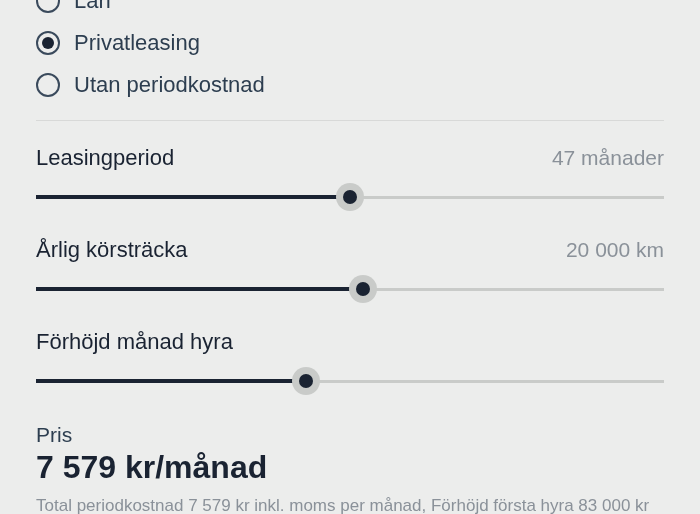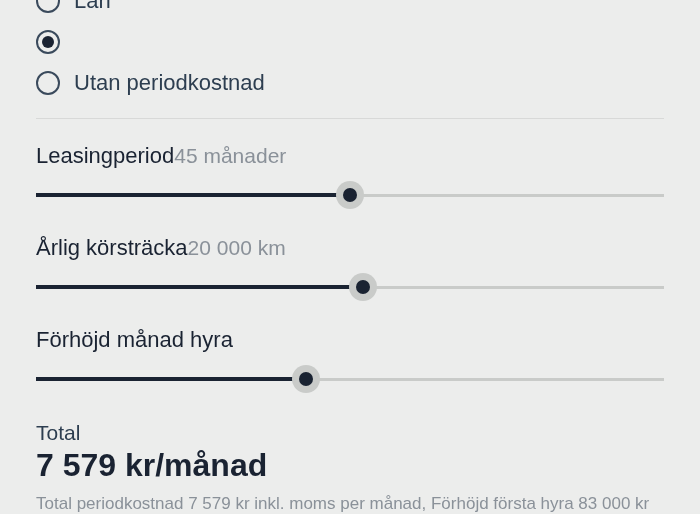--- a/index.html
+++ b/index.html
@@ -50,20 +50,21 @@
       margin: 14px 0 0 0;
     }
     .slider-section {
       padding-top: 24px;
     }
     .slider-row {
       margin-bottom: 28px;
     }
     .slider-header {
       display: flex;
+      justify-content: space-between;
       align-items: baseline;
       margin-bottom: 14px;
     }
     .slider-label {
       font-size: 22px;
       font-weight: 500;
       color: #1a2332;
     }
     .slider-value {
       font-size: 21px;
@@ -128,34 +129,35 @@
 </head>
 <body>
 
 <div class="radio-group">
   <div class="radio-item clipped">
     <span class="radio-circle"></span>
     <span>Lån</span>
   </div>
   <div class="radio-item">
     <span class="radio-circle selected"></span>
+    <span>Privatleasing</span>
   </div>
   <div class="radio-item">
     <span class="radio-circle"></span>
     <span>Utan periodkostnad</span>
   </div>
 </div>
 
 <hr class="divider">
 
 <div class="slider-section">
   <div class="slider-row">
     <div class="slider-header">
       <span class="slider-label">Leasingperiod</span>
-      <span class="slider-value">45 månader</span>
+      <span class="slider-value">47 månader</span>
     </div>
     <div class="slider-track">
       <div class="slider-bg"></div>
       <div class="slider-fill" style="width:50%"></div>
       <div class="slider-thumb" style="left:50%"></div>
     </div>
   </div>
 
   <div class="slider-row">
     <div class="slider-header">
@@ -175,16 +177,16 @@
     </div>
     <div class="slider-track">
       <div class="slider-bg"></div>
       <div class="slider-fill" style="width:43%"></div>
       <div class="slider-thumb" style="left:43%"></div>
     </div>
   </div>
 </div>
 
 <div class="price-section">
-  <div class="price-label">Total</div>
+  <div class="price-label">Pris</div>
   <div class="price-value">7 579 kr/månad</div>
   <div class="price-summary">Total periodkostnad 7 579 kr inkl. moms per månad, Förhöjd första hyra 83 000 kr inkl. moms, 36 månader, max 75 000 km.</div>
 </div>
 
 </body></html>

